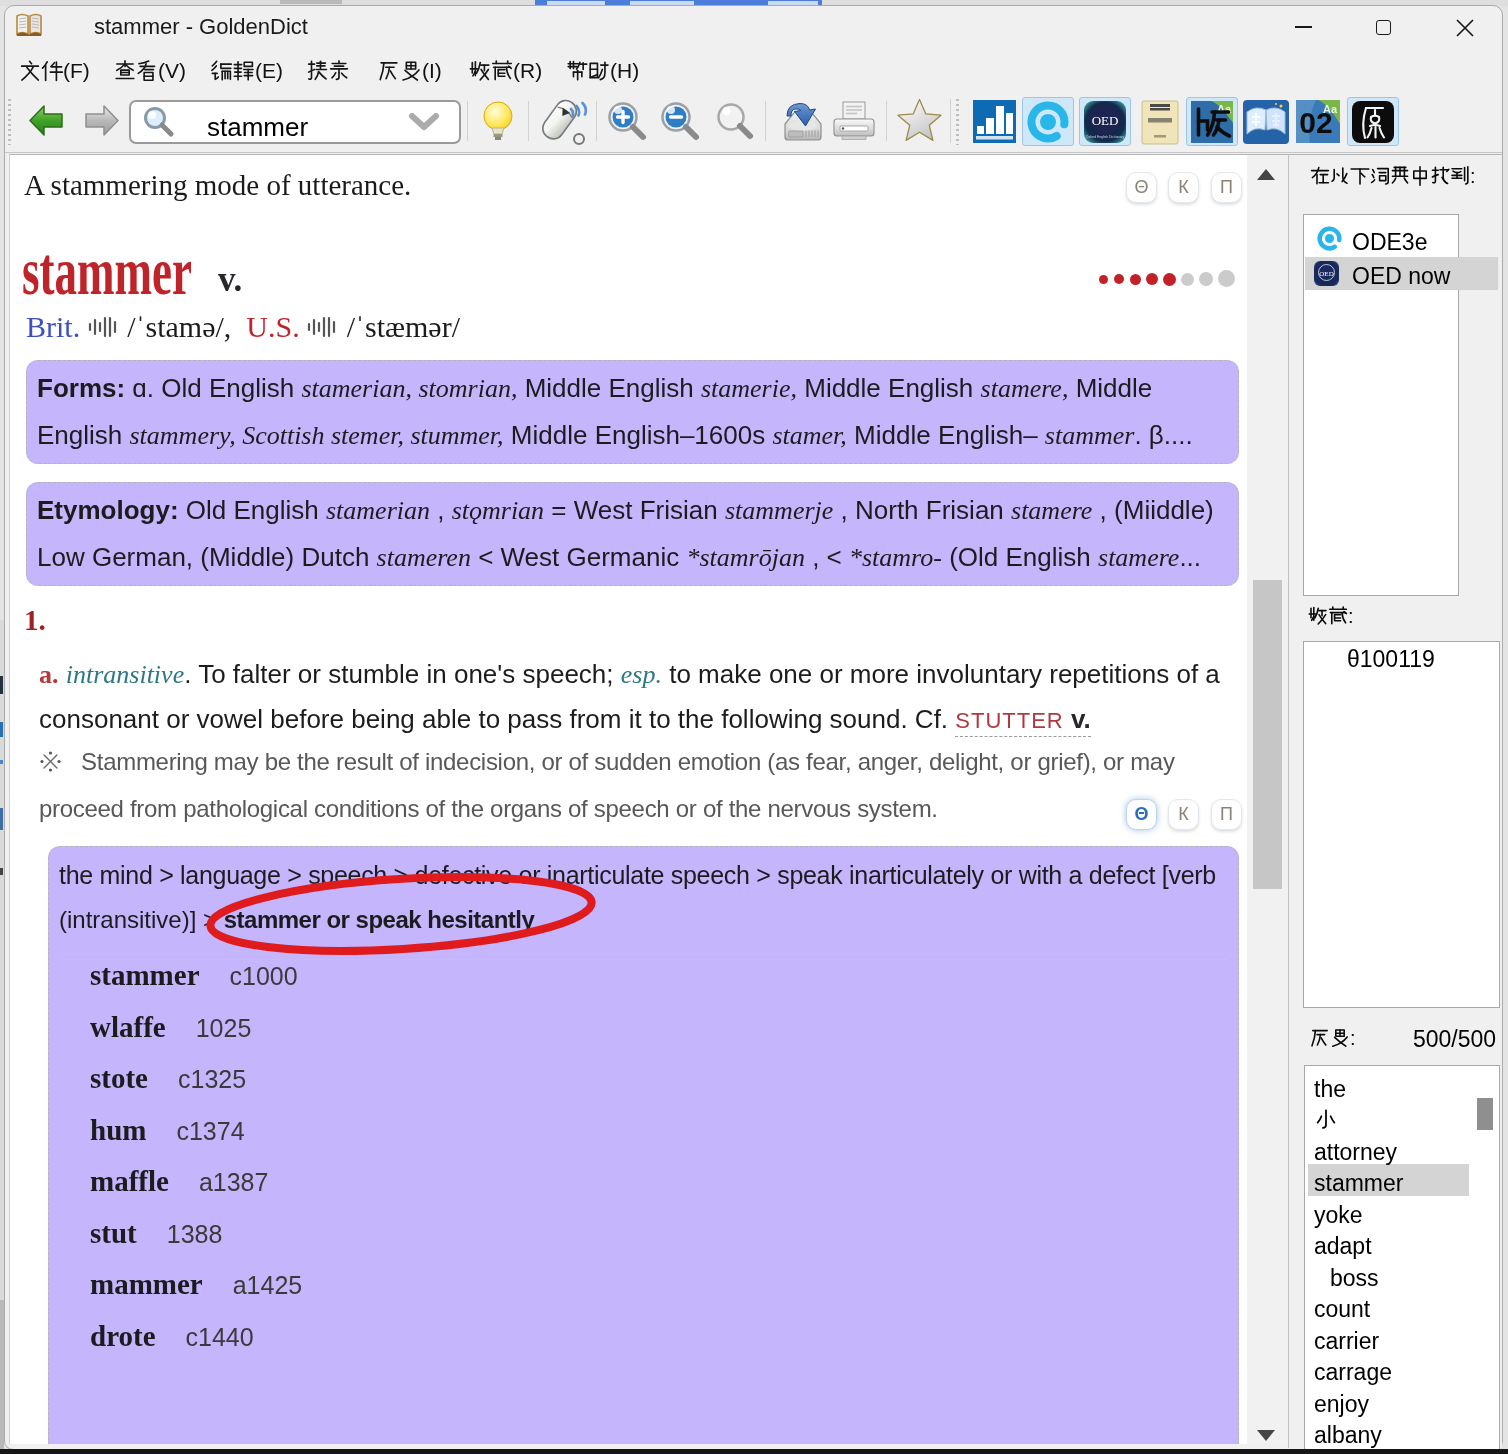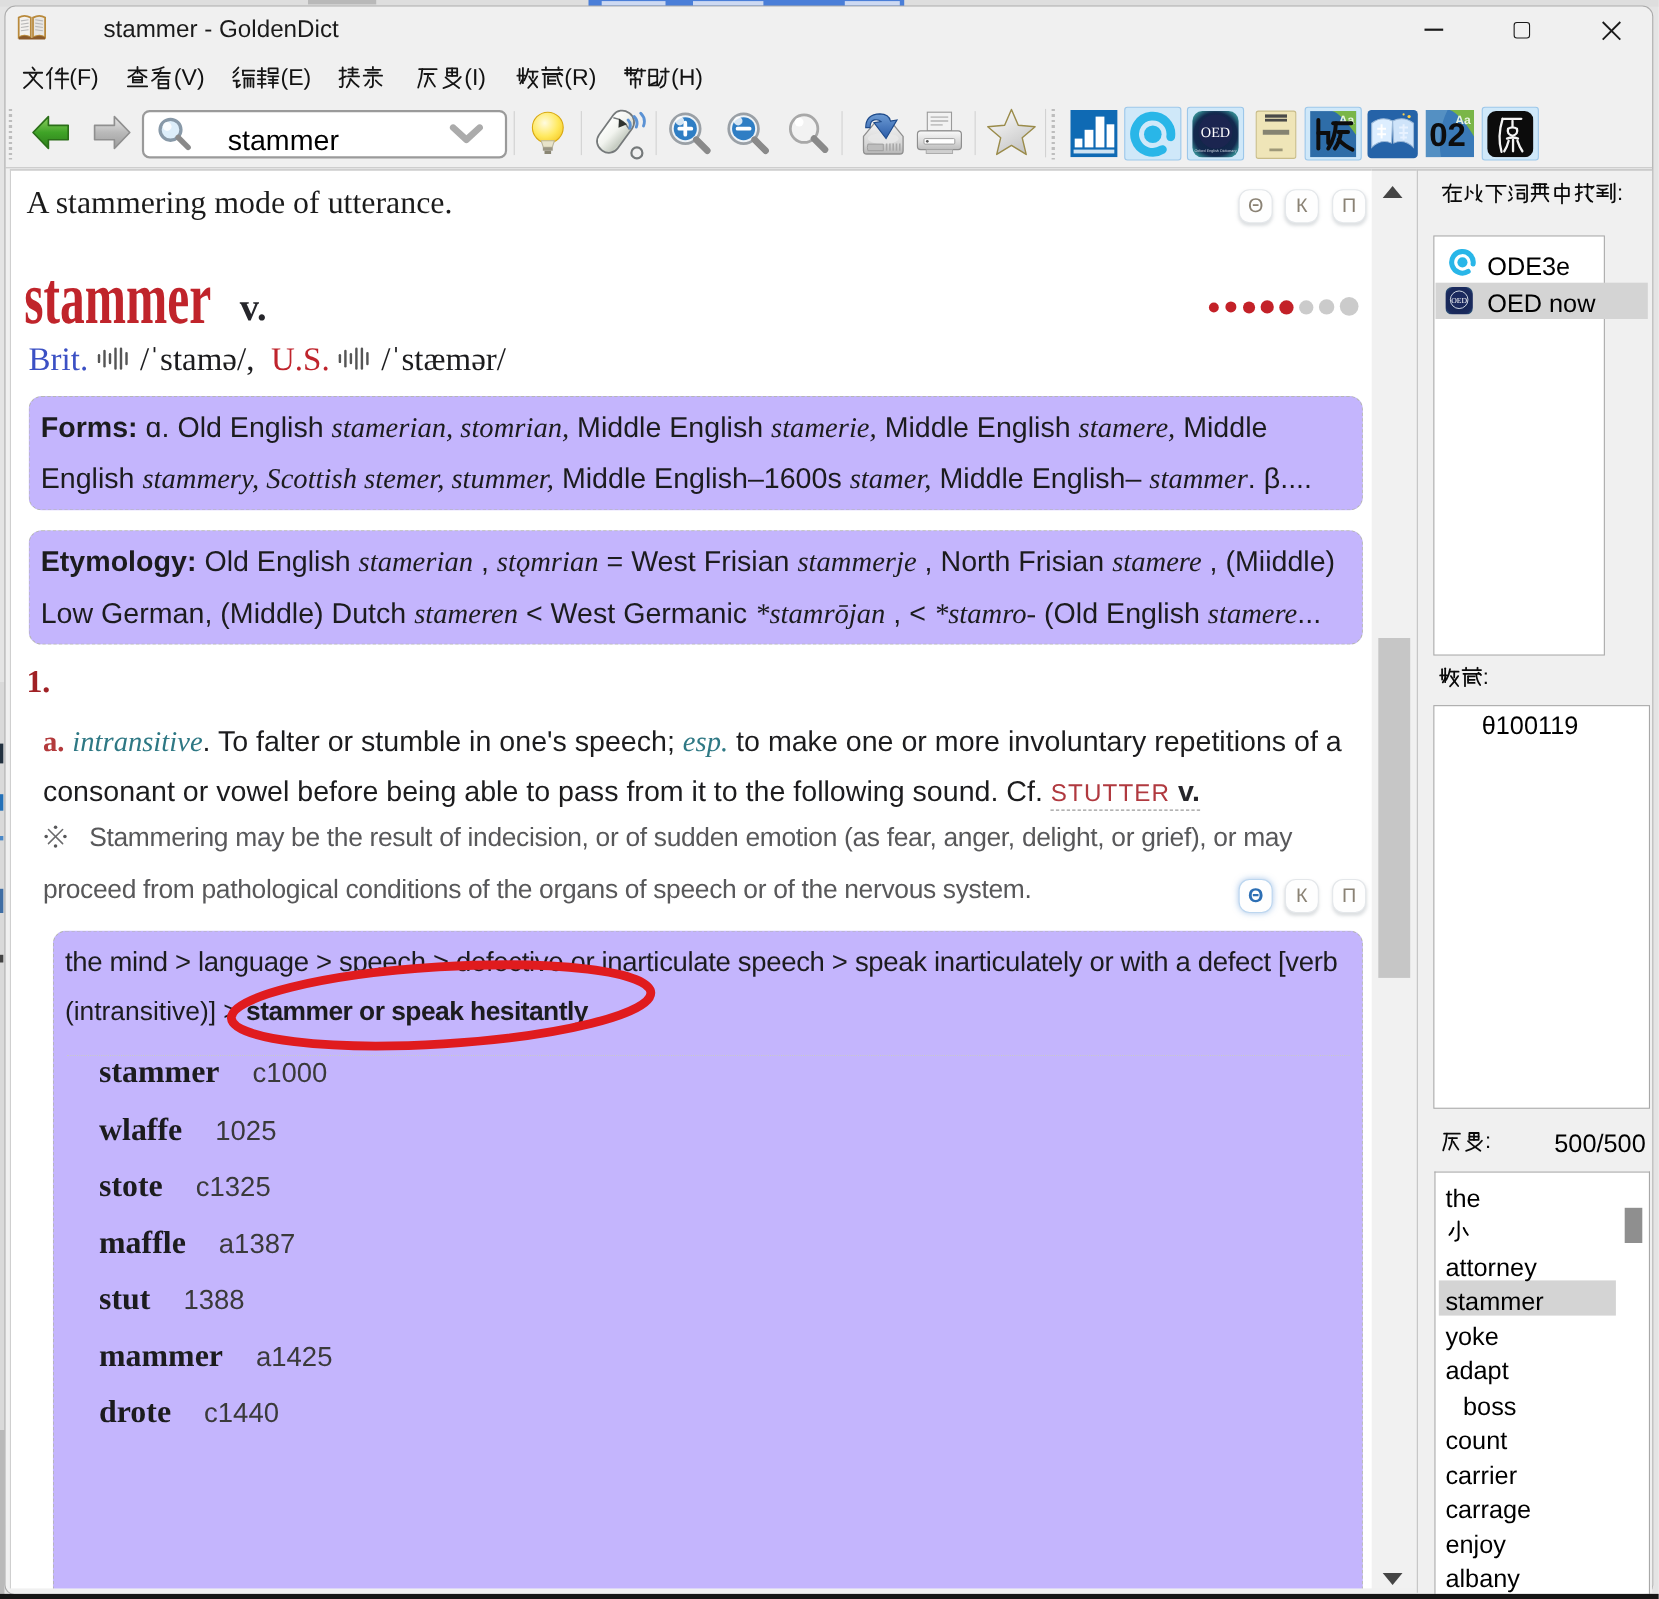--- a/index.html
+++ b/index.html
@@ -712,20 +712,21 @@
   <div class="abs btn" style="left:1201px;top:644px">П</div>
 
   <div class="abs box" style="left:38px;top:691px;width:1191px;height:800px">
     <div class="abs" style="left:10px;top:14px;white-space:nowrap;font-size:25px;letter-spacing:-.3px;color:#1c1c1e">the mind &gt; language &gt; speech &gt; defective or inarticulate speech &gt; speak inarticulately or with a defect [verb</div>
     <div class="abs" style="left:10px;top:59px;white-space:nowrap;font-size:24px;color:#1c1c1e">(intransitive)] &gt; <b style="letter-spacing:-.5px">stammer or speak hesitantly</b></div>
     <div class="abs" style="left:12px;top:112px;width:1166px;border-top:1px dotted #c9c9c9"></div>
     <div class="abs" style="left:41px;top:103px;font-size:29px;line-height:51.5px">
       <div style="height:51.5px"><span class="serif" style="font-weight:bold">stammer</span><span style="font-size:25px;color:#3a3a3a;margin-left:30px">c1000</span></div>
       <div style="height:51.5px"><span class="serif" style="font-weight:bold">wlaffe</span><span style="font-size:25px;color:#3a3a3a;margin-left:30px">1025</span></div>
       <div style="height:51.5px"><span class="serif" style="font-weight:bold">stote</span><span style="font-size:25px;color:#3a3a3a;margin-left:30px">c1325</span></div>
+      <div style="height:51.5px"><span class="serif" style="font-weight:bold">hum</span><span style="font-size:25px;color:#3a3a3a;margin-left:30px">c1374</span></div>
       <div style="height:51.5px"><span class="serif" style="font-weight:bold">maffle</span><span style="font-size:25px;color:#3a3a3a;margin-left:30px">a1387</span></div>
       <div style="height:51.5px"><span class="serif" style="font-weight:bold">stut</span><span style="font-size:25px;color:#3a3a3a;margin-left:30px">1388</span></div>
       <div style="height:51.5px"><span class="serif" style="font-weight:bold">mammer</span><span style="font-size:25px;color:#3a3a3a;margin-left:30px">a1425</span></div>
       <div style="height:51.5px"><span class="serif" style="font-weight:bold">drote</span><span style="font-size:25px;color:#3a3a3a;margin-left:30px">c1440</span></div>
     </div>
     <svg class="abs" style="left:153px;top:24px" width="400" height="86" viewBox="0 0 400 86">
       <ellipse cx="199" cy="43" rx="191" ry="35" fill="none" stroke="#e01b1e" stroke-width="8" transform="rotate(-3.5 199 43)"></ellipse>
     </svg>
   </div>
 </div>

